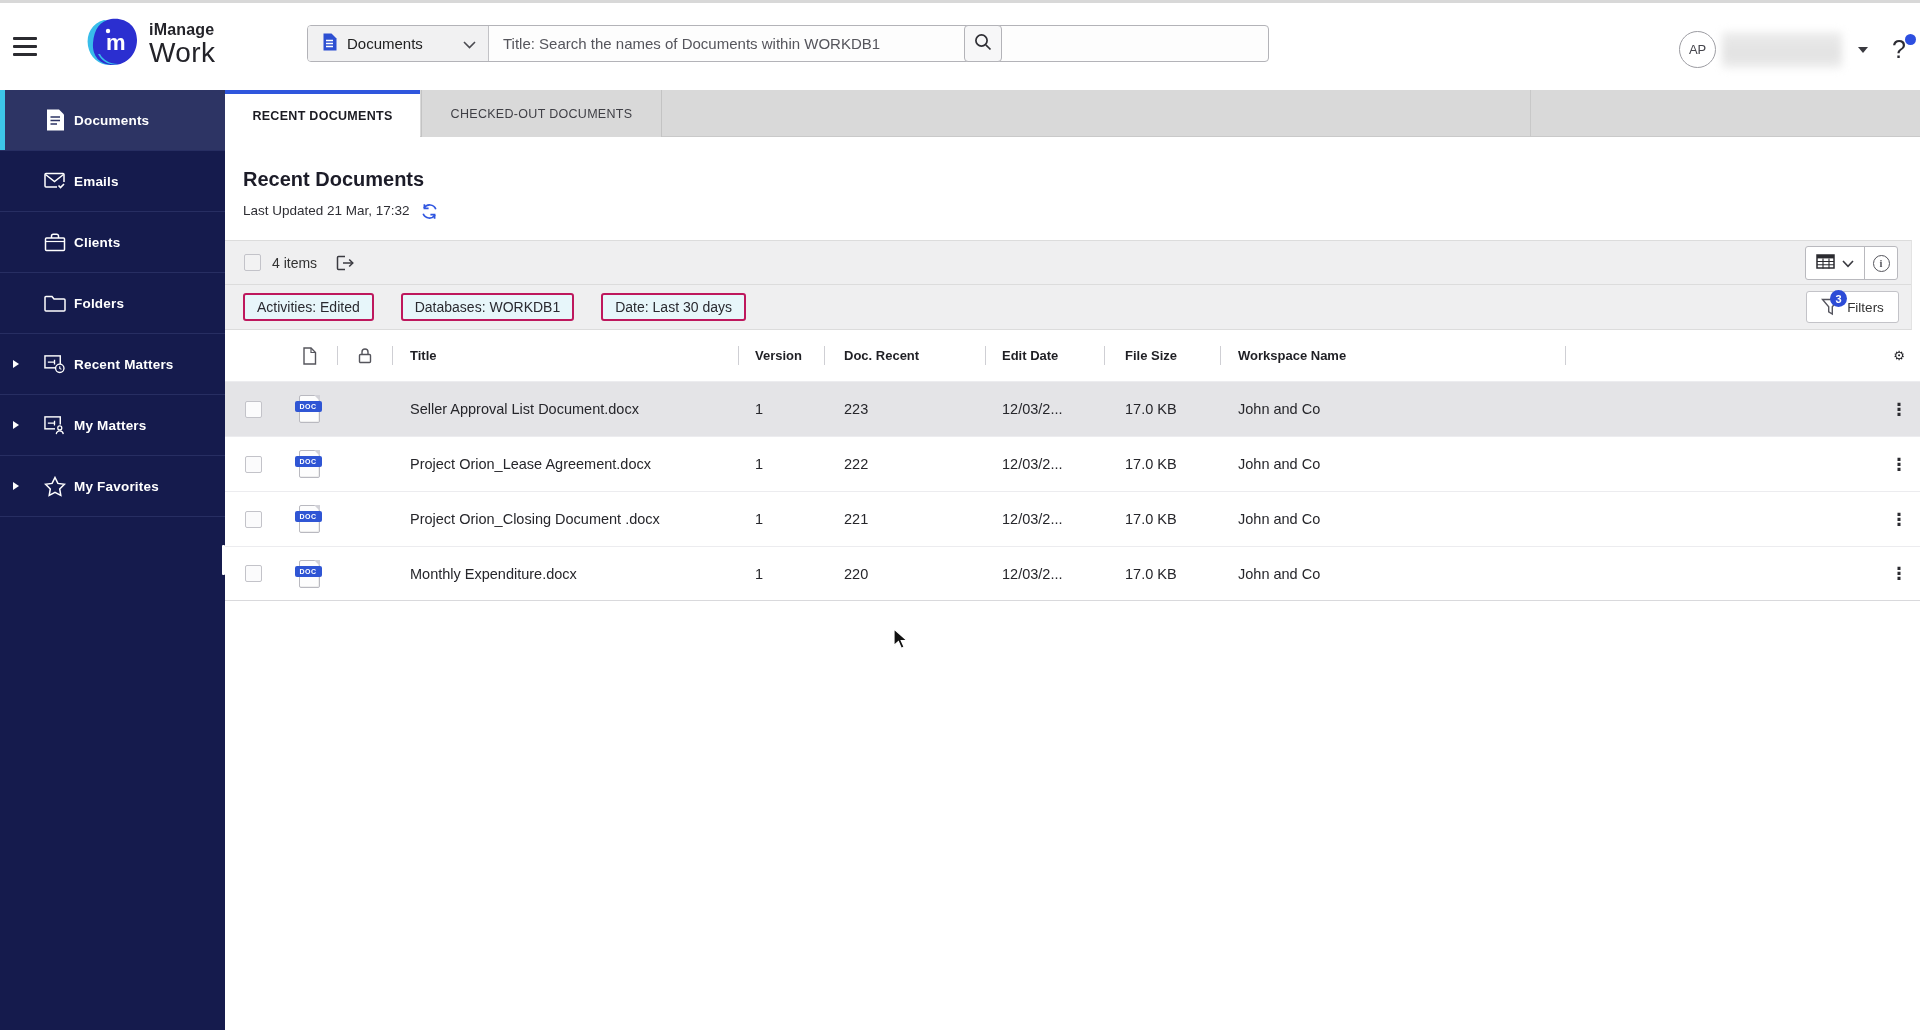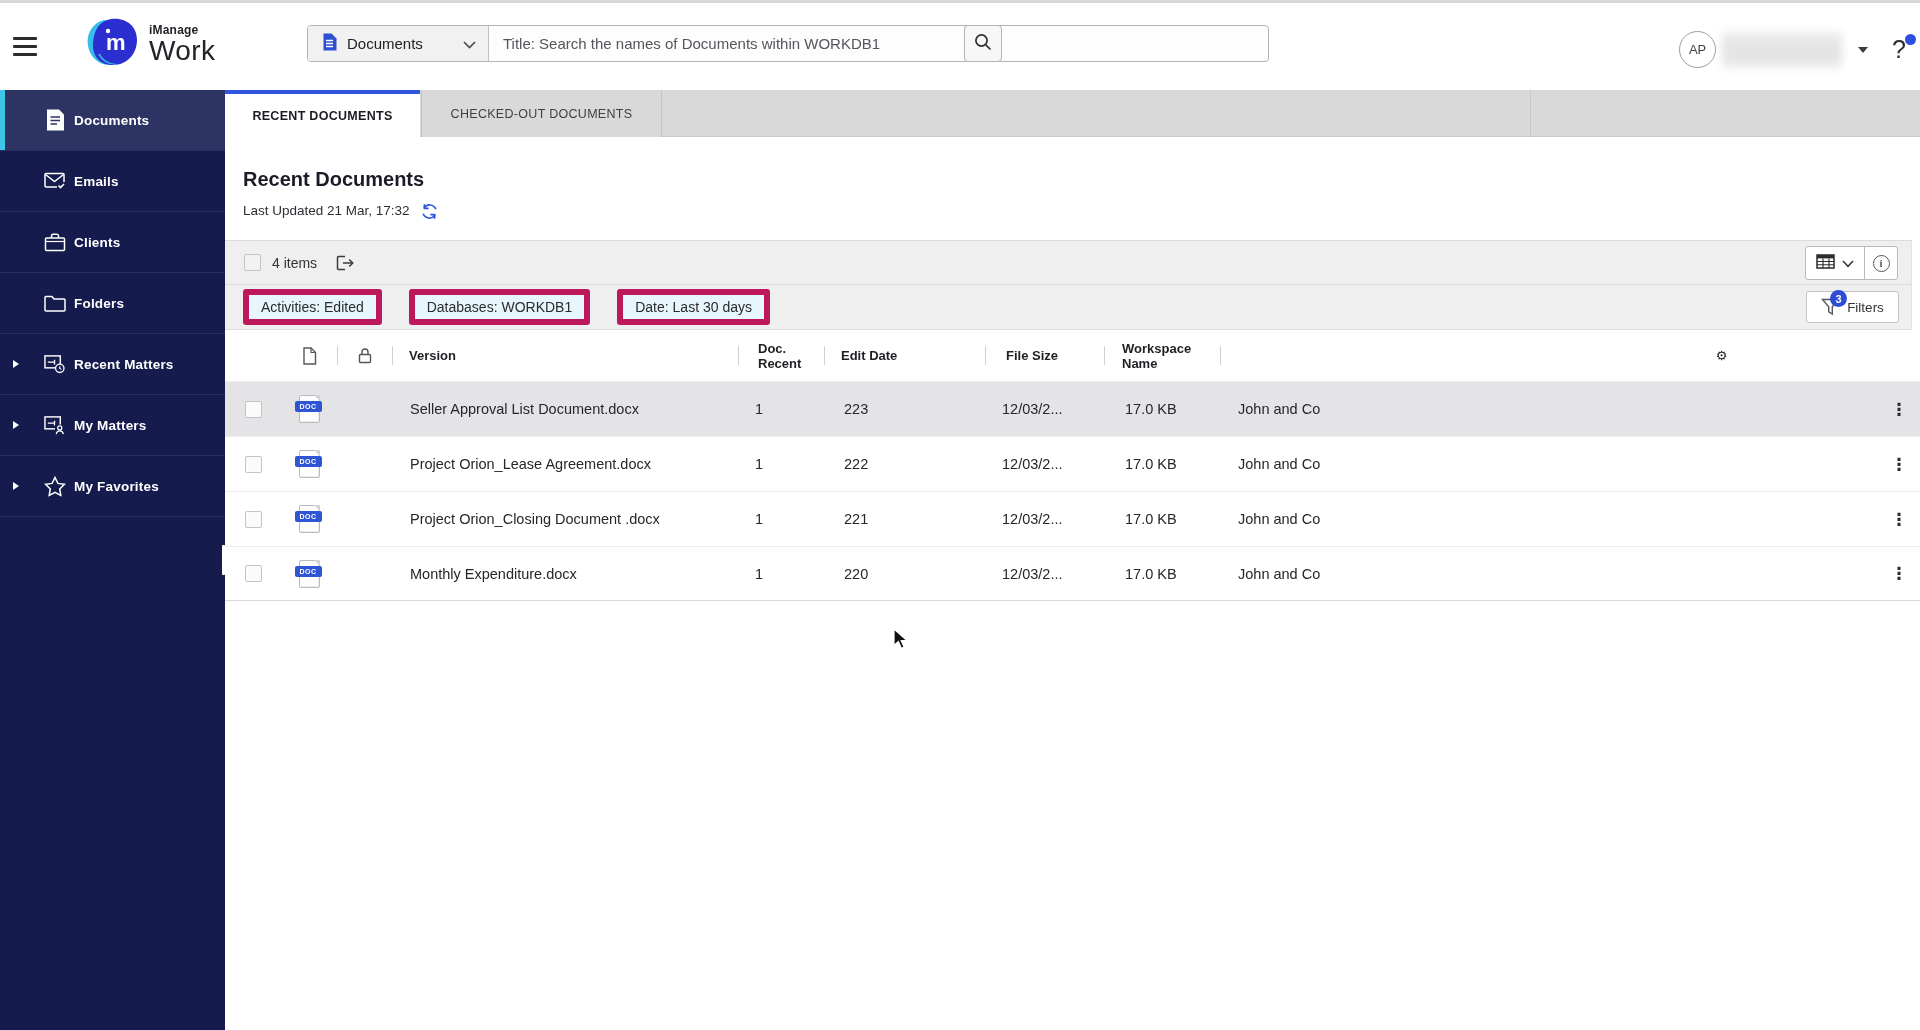--- a/index.html
+++ b/index.html
@@ -6,21 +6,21 @@
   html,body { width:1920px; height:1030px; overflow:hidden; }
   body { font-family:"Liberation Sans","DejaVu Sans",sans-serif; background:#fff; color:#26262b; }
   .app { position:relative; width:1920px; height:1030px; }
 
   
   .header { position:absolute; top:0; left:0; width:1920px; height:90px; background:#fff; border-top:3px solid #d8d8d8; }
   .hamburger { position:absolute; left:13px; top:34px; width:24px; height:19px; display:flex; flex-direction:column; justify-content:space-between; cursor:pointer; }
   .hamburger span { display:block; height:2.6px; background:#2b2b30; border-radius:1px; }
   .logo { position:absolute; left:84px; top:13px; display:flex; align-items:center; }
   .brand { margin-left:9px; line-height:1; }
-  .brand .b1 { font-size:12px; font-weight:700; color:#232329; letter-spacing:.2px; }
+  .brand .b1 { font-size:16px; font-weight:700; color:#232329; letter-spacing:.2px; }
   .brand .b2 { font-size:28px; font-weight:400; color:#232329; margin-top:1px; letter-spacing:.4px; }
 
   .searchbar { position:absolute; left:307px; top:22px; width:962px; height:37px; display:flex; border:1px solid #b3b3b8; border-radius:4px; background:#fdfdfd; }
   .scope { width:181px; background:#f1f1f2; border-right:1px solid #c2c2c6; display:flex; align-items:center; gap:10px; padding:0 12px 0 14px; border-radius:3px 0 0 3px; cursor:pointer; }
   .scope .lbl { font-size:15px; color:#222; flex:1; }
   .search-input { flex:1; border:none; outline:none; background:transparent; font-size:15px; color:#4d7c0f; padding:0 14px; font-family:Liberation Sans, sans-serif; }
   .search-input::placeholder { color:#55555c; opacity:1; }
   .search-btn { position:absolute; left:964px; top:22px; width:38px; height:37px; border:1px solid #b3b3b8; border-radius:4px; background:#f7f7f8; display:flex; align-items:center; justify-content:center; cursor:pointer; }
 
   .profile { position:absolute; right:14px; top:28px; display:flex; align-items:center;justify-content:center; }
@@ -60,21 +60,21 @@
   .toolbar-row .cbx { margin-left:19px; background:#f2f2f3; }
   .items-count { margin-left:11px; font-size:14px; color:#333; }
   .export-btn { margin-left:18px; cursor:pointer; display:flex; }
 
   .view-group { position:absolute; right:13px; top:5px; height:34px; display:flex; align-items:center; background:#fff; border:1px solid #b9b9be; border-radius:3px; }
   .vg-seg { display:flex; align-items:center; gap:7px; padding:0 10px; height:100%; cursor:pointer; }
   .vg-sep { width:1px; height:34px; background:#b9b9be; }
   .info-seg { width:32px; display:flex; align-items:center; justify-content:center; height:100%; cursor:pointer; }
   .info-circle { width:17px; height:17px; border:1.4px solid #55555c; border-radius:50%; font-size:10.5px; color:#55555c; display:flex; align-items:center; justify-content:center; font-weight:700; font-family:"Liberation Serif",serif; }
 
-  .chip { background:#e7f6fa; border:6px solid #be185d; border-radius:3px; padding:4px 12px; font-size:14px; color:#2a2a30; cursor:pointer; }
+  .chip { background:#e7f6fa; border:2px solid #be185d; border-radius:3px; padding:4px 12px; font-size:14px; color:#2a2a30; cursor:pointer; }
   .filters-btn { position:absolute; right:12px; top:6px; width:93px; height:32px; background:#fff; border:1px solid #c3c3c8; border-radius:3px; display:flex; align-items:center; justify-content:center; gap:7px; font-size:13.5px; color:#333; cursor:pointer; }
   .funnel-wrap { position:relative; display:flex; }
   .badge { position:absolute; top:-8px; right:-7px; width:17px; height:17px; background:#2c4bd6; border-radius:50%; color:#fff; font-size:11px; font-weight:700; display:flex; align-items:center; justify-content:center; }
 
   
   .table { position:absolute; left:0; top:240px; width:1695px; }
   .tr { display:grid; grid-template-columns:56px 56px 55px 346px 86px 161px 119px 116px 345px 313px 42px; align-items:center; }
   .thead { height:51px; }
   .thead .hc { position:relative; font-size:13px; font-weight:700; color:#1f1f24; height:100%; display:flex; align-items:center; }
   .thead .hc.sep::before { content:""; position:absolute; left:0; top:16px; width:1px; height:19px; background:#cfcfd4; }
@@ -323,20 +323,21 @@
               <path d="M2 1h7l4.5 4.5V17H2z" fill="none" stroke="#55555c" stroke-width="1.4"></path>
               <path d="M9 1v4.5h4.5" fill="none" stroke="#55555c" stroke-width="1.2"></path>
             </svg>
         </div>
         <div class="hc ic-cell sep">
           <svg width="16" height="17" viewBox="0 0 16 17">
               <rect x="2.5" y="7.5" width="11" height="8" rx="1" fill="none" stroke="#55555c" stroke-width="1.4"></rect>
               <path d="M5 7.5V5a3 3 0 016 0v2.5" fill="none" stroke="#55555c" stroke-width="1.4"></path>
             </svg>
         </div>
+        <div class="hc sep pad-title">Title</div>
         <div class="hc sep pad-ver">Version</div>
         <div class="hc sep pad-doc">Doc. Recent</div>
         <div class="hc sep pad-date">Edit Date</div>
         <div class="hc sep pad-size">File Size</div>
         <div class="hc sep pad-ws">Workspace Name</div>
         <div class="hc sep"></div>
         <div class="hc gear-cell">⚙</div>
       </div>
 
       <div class="tr row selected">

